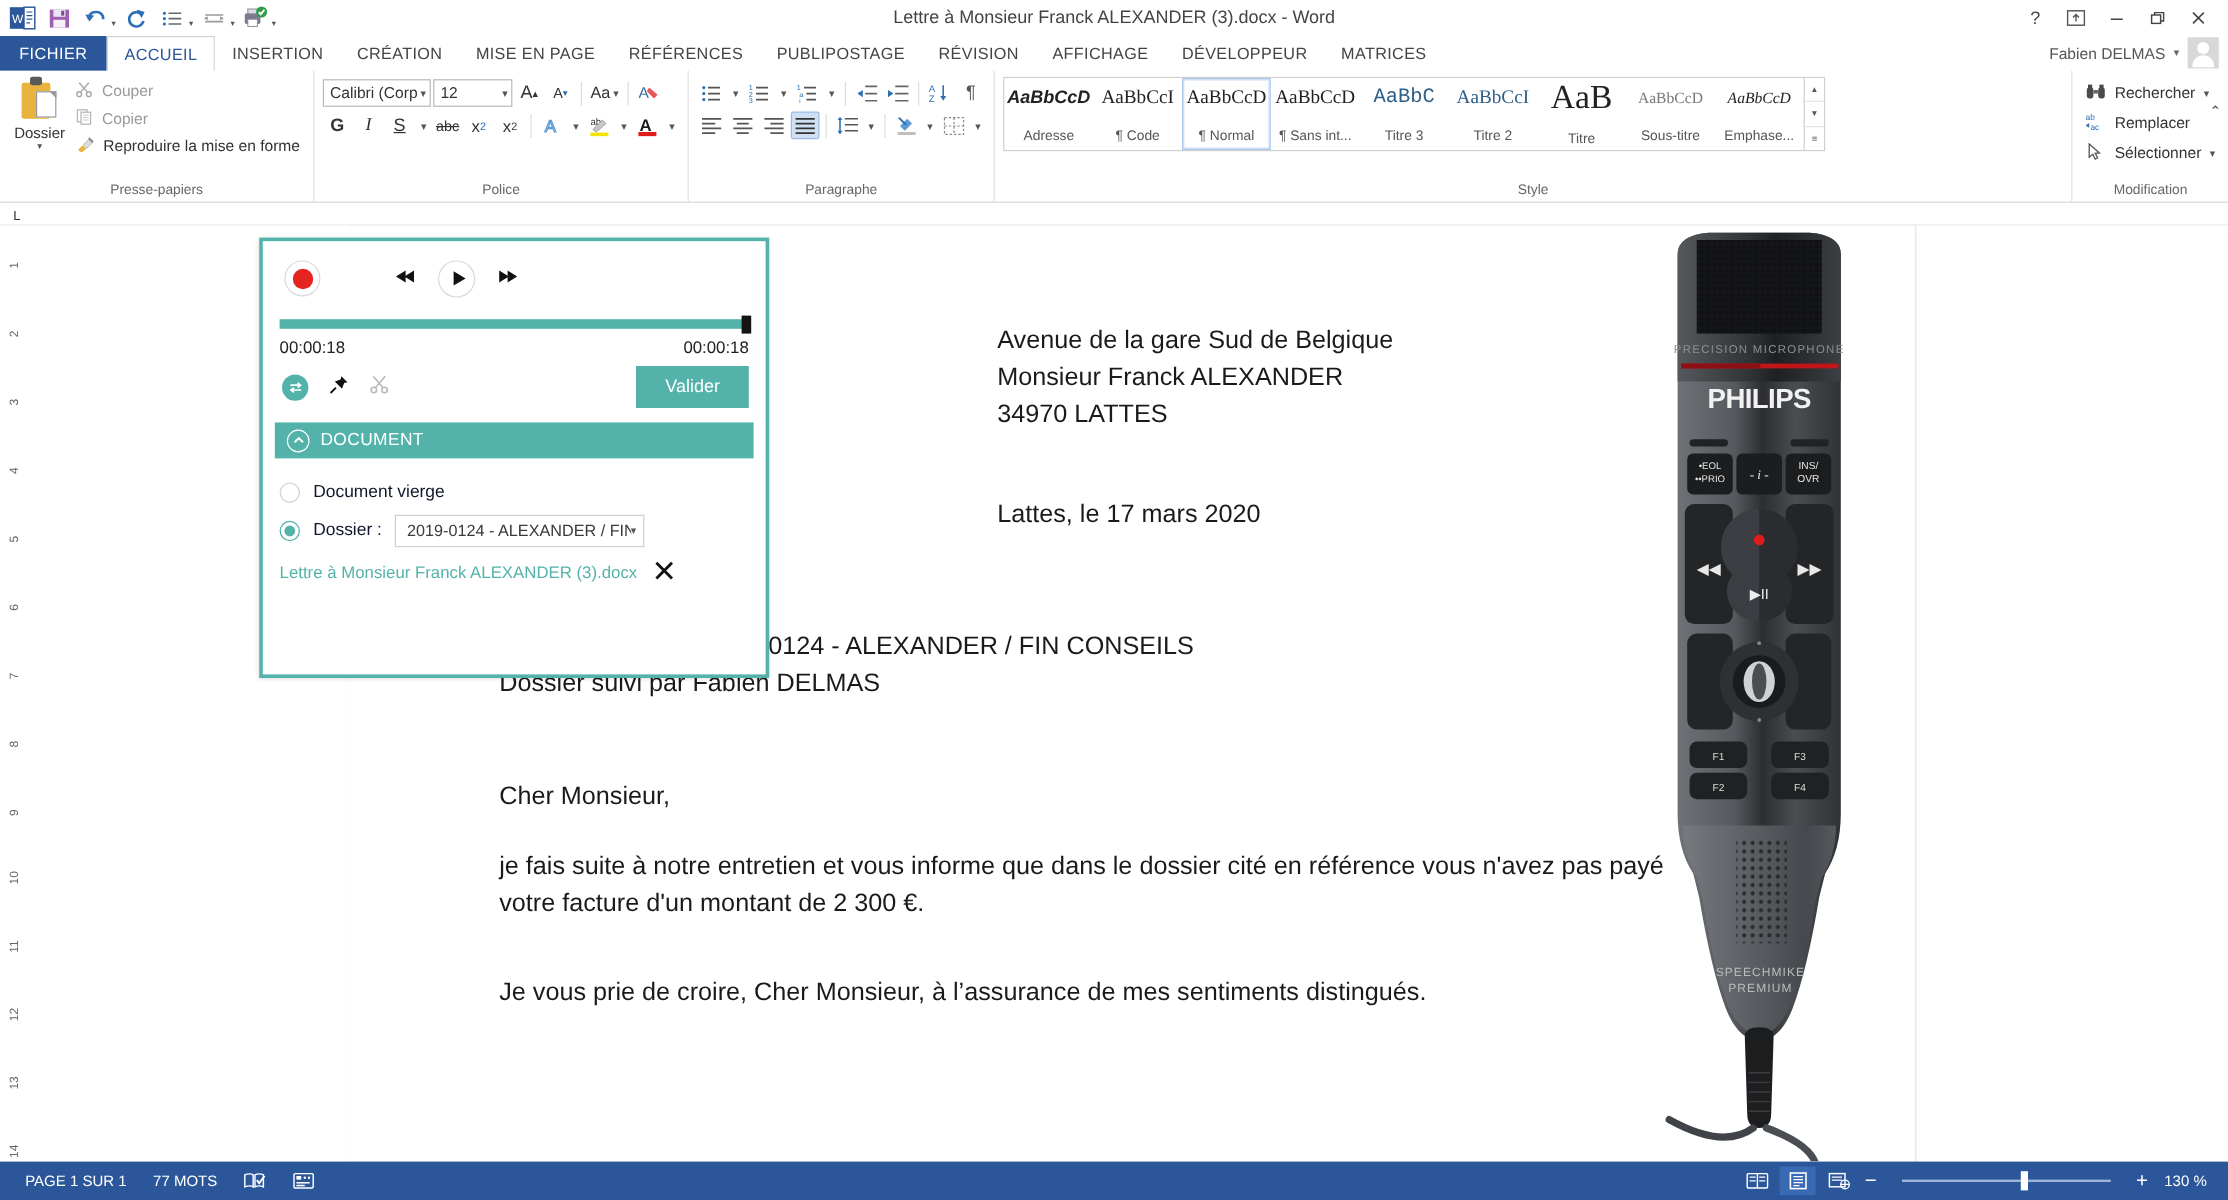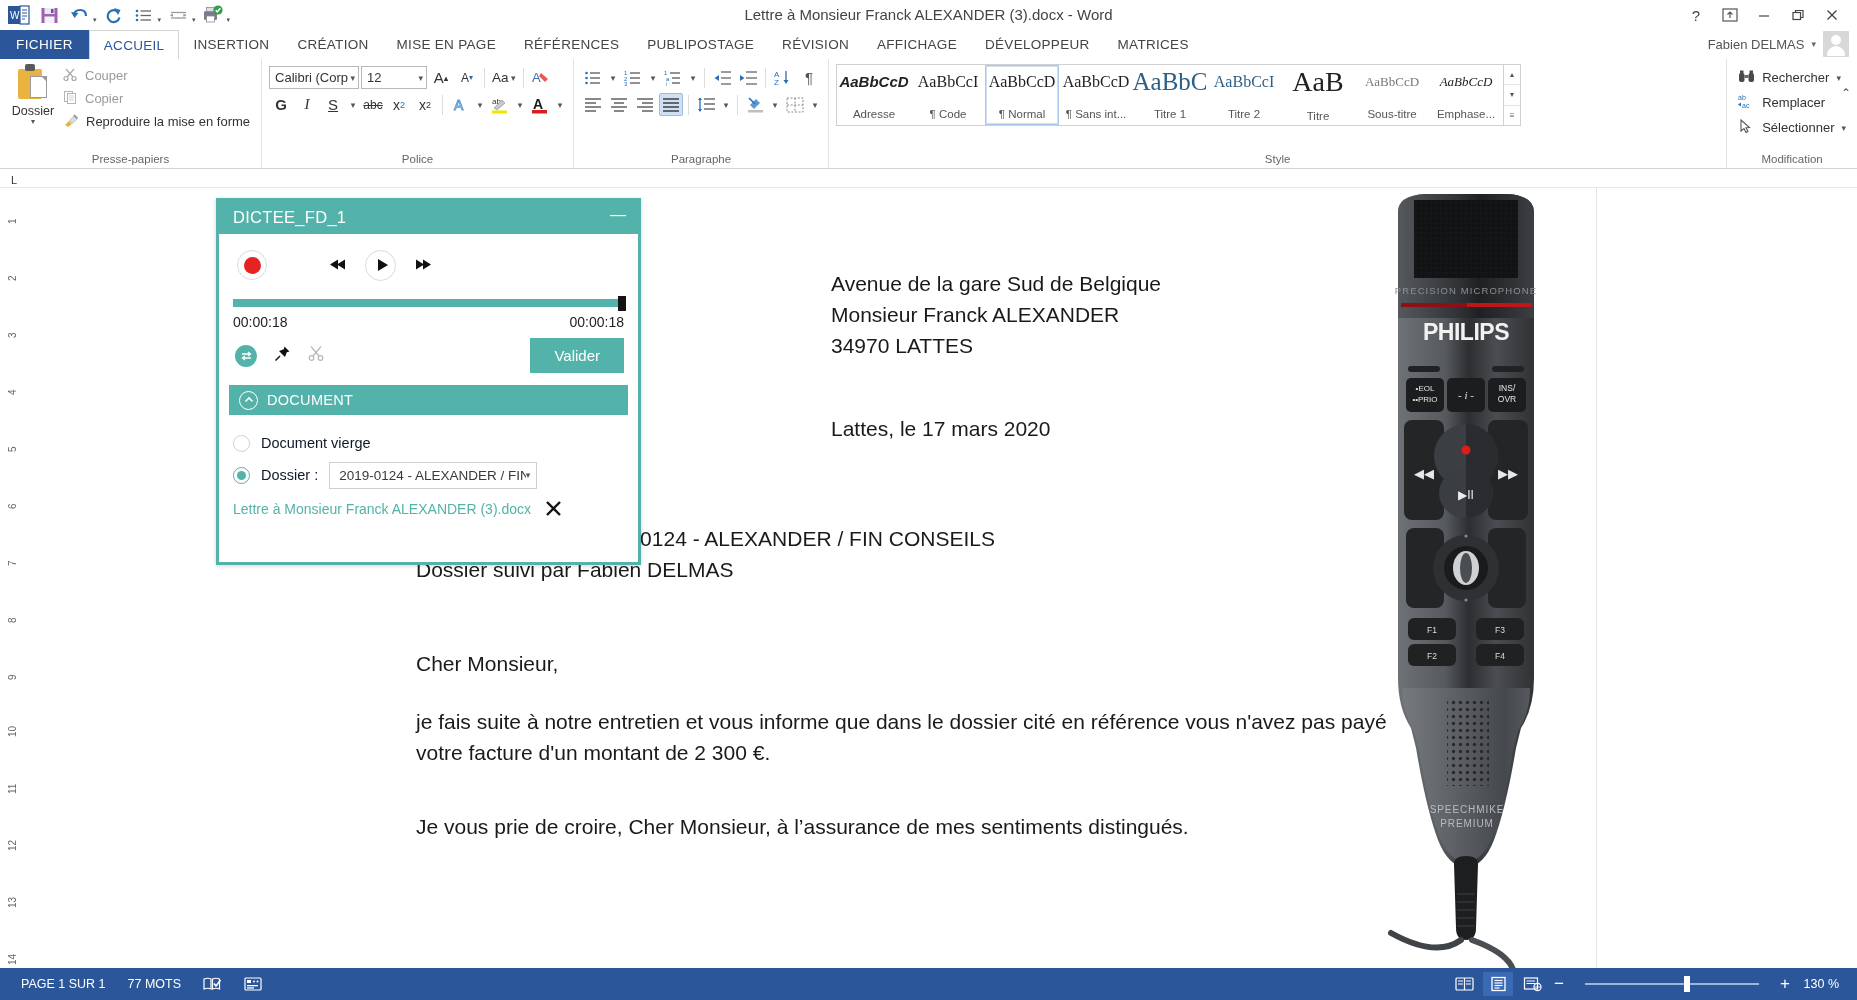--- a/index.html
+++ b/index.html
@@ -690,22 +690,22 @@
           </div>
           <div class="stile sel">
             <div class="st-prev" style="font-family:'Liberation Serif',serif">AaBbCcD</div>
             <div class="st-name">¶ Normal</div>
           </div>
           <div class="stile">
             <div class="st-prev" style="font-family:'Liberation Serif',serif">AaBbCcD</div>
             <div class="st-name">¶ Sans int...</div>
           </div>
           <div class="stile">
-            <div class="st-prev" style="font-family:Liberation Serif, serif;color:#2e5f86;font-size:25px">AaBbC</div>
-            <div class="st-name">Titre 1</div>
+            <div class="st-prev" style="font-family:Liberation Mono, monospace;color:#2e5f86;font-size:17px">AaBbC</div>
+            <div class="st-name">Titre 3</div>
           </div>
           <div class="stile">
             <div class="st-prev" style="font-family:'Liberation Serif',serif;color:#2e5f86">AaBbCcI</div>
             <div class="st-name">Titre 2</div>
           </div>
           <div class="stile">
             <div class="st-prev" style="font-family:'Liberation Serif',serif;font-size:28px;line-height:26px">AaB</div>
             <div class="st-name">Titre</div>
           </div>
           <div class="stile">
@@ -963,24 +963,20 @@
           <line x1="91" y1="738" x2="109" y2="738"></line>
         </g>
 
         <path d="M95 752 Q70 770 25 745" stroke="#404347" stroke-width="6" fill="none" stroke-linecap="round"></path>
         <path d="M106 752 Q150 768 148 790" stroke="#4a4d51" stroke-width="6" fill="none" stroke-linecap="round"></path>
       </svg>
     </div>
   </div>
 
   <div class="dictee">
-    <div class="d-title">
-      <div class="d-title-txt">DICTEE_FD_1</div>
-      <div class="d-min">—</div>
-    </div>
 
     <div class="d-transport">
       <div class="rec-btn">
           <div class="rec-dot"></div>
         </div>
       <div class="tp-group">
         <div class="tp-ic">
           <svg width="18" height="13" viewBox="0 0 18 13">
               <path d="M8 6.5 L16 1.5 L16 11.5 Z" fill="#111"></path>
               <path d="M1 6.5 L9 1.5 L9 11.5 Z" fill="#111"></path>

